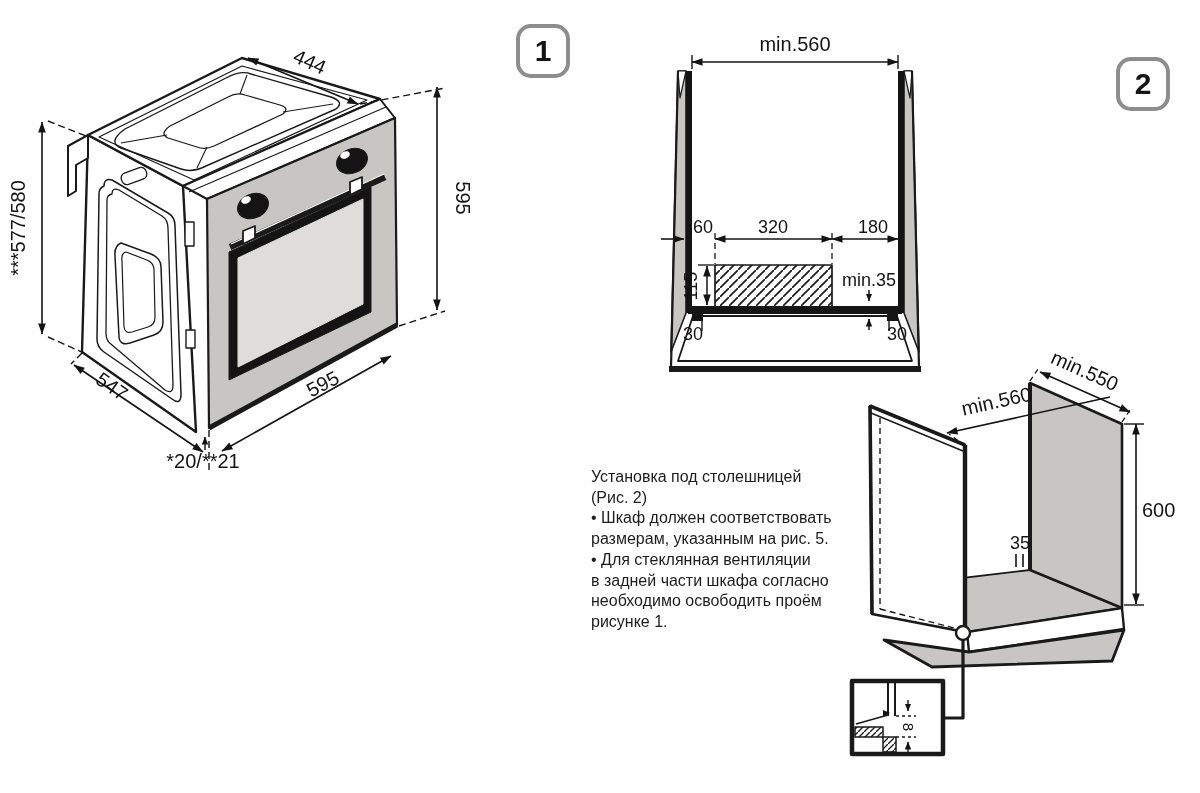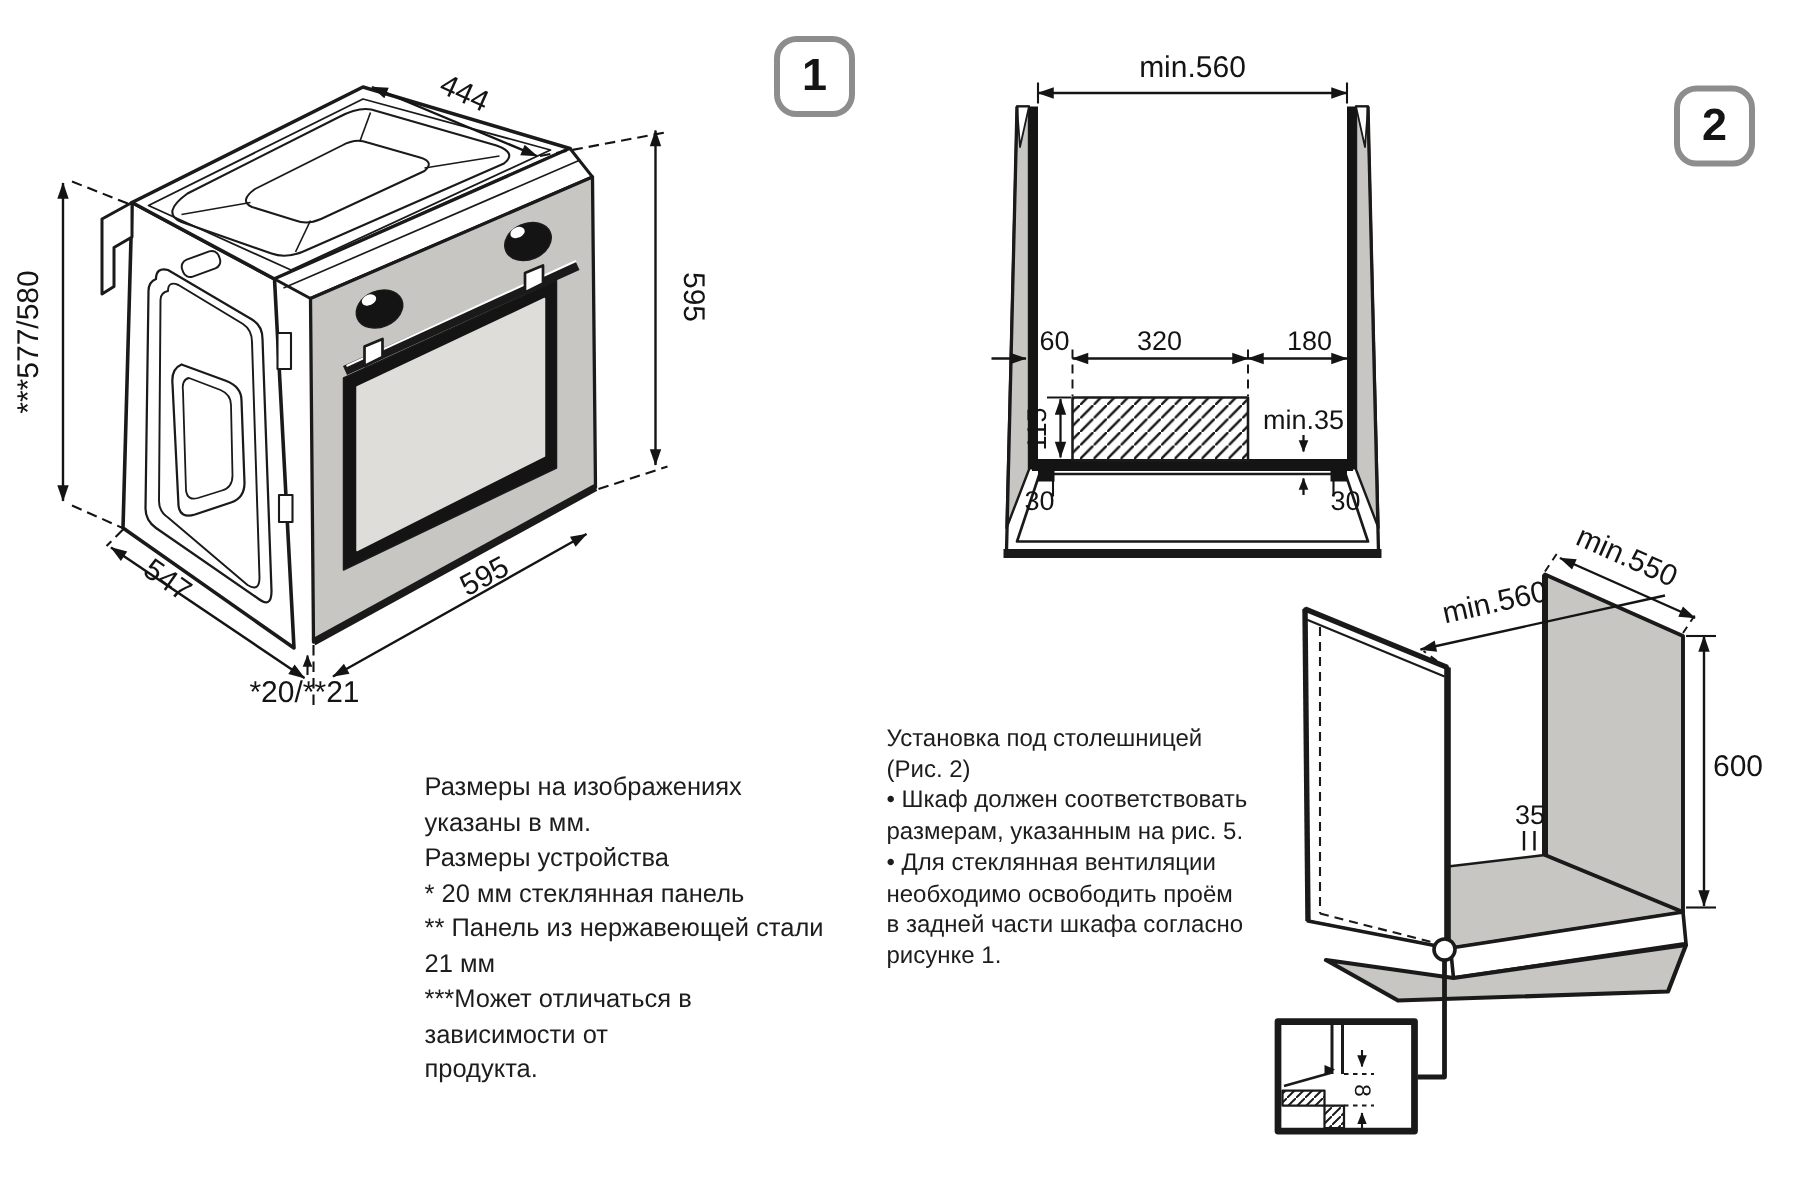--- a/index.html
+++ b/index.html
@@ -6,21 +6,21 @@
   .canvas{position:relative;width:1200px;height:793px;background:#ffffff;overflow:hidden;
           font-family:"Liberation Sans",sans-serif;}
   .art{position:absolute;left:0;top:0;}
   .badge{position:absolute;width:46px;height:46px;border:4px solid #8d8d8d;border-radius:15px;
          background:#fff;display:flex;align-items:center;justify-content:center;
          font-size:30px;font-weight:700;color:#141414;}
   #badge1{left:516px;top:24px;}
   #badge2{left:1116px;top:57px;}
   .note{position:absolute;color:#1d1d1d;}
   .note1{left:283px;top:513px;width:280px;font-size:17px;line-height:23.5px;}
-  .note2{left:591px;top:467px;width:250px;font-size:16px;line-height:20.7px;margin-top:16px;}
+  .note2{left:591px;top:467px;width:250px;font-size:16px;line-height:20.7px;}
   .lbl{font-family:"Liberation Sans",sans-serif;font-size:20px;fill:#141414;}
   .lblS{font-family:"Liberation Sans",sans-serif;font-size:18px;fill:#141414;}
   svg line,svg path,svg polygon,svg rect{vector-effect:none;}
 </style>
 </head>
 <body>
 
 <div class="canvas">
 
 <svg class="art" width="1200" height="793" viewBox="0 0 1200 793">
@@ -207,32 +207,24 @@
   </g>
 </svg>
 
 <div class="badge" id="badge1">
   <span>1</span>
 </div>
 <div class="badge" id="badge2">
   <span>2</span>
 </div>
 
-<div class="note note1">
-  <div>Размеры на изображениях указаны в мм.</div>
-  <div>Размеры устройства</div>
-  <div>* 20 мм стеклянная панель</div>
-  <div>** Панель из нержавеющей стали 21 мм</div>
-  <div>***Может отличаться в зависимости от</div>
-  <div>продукта.</div>
-</div>
 
 <div class="note note2">
   <div>Установка под столешницей (Рис. 2)</div>
   <div>• Шкаф должен соответствовать</div>
   <div>размерам, указанным на рис. 5.</div>
   <div>• Для стеклянная вентиляции</div>
+  <div>в задней части шкафа согласно</div>
   <div>необходимо освободить проём</div>
-  <div>в задней части шкафа согласно</div>
   <div>рисунке 1.</div>
 </div>
 
 </div>
 
 </body></html>

